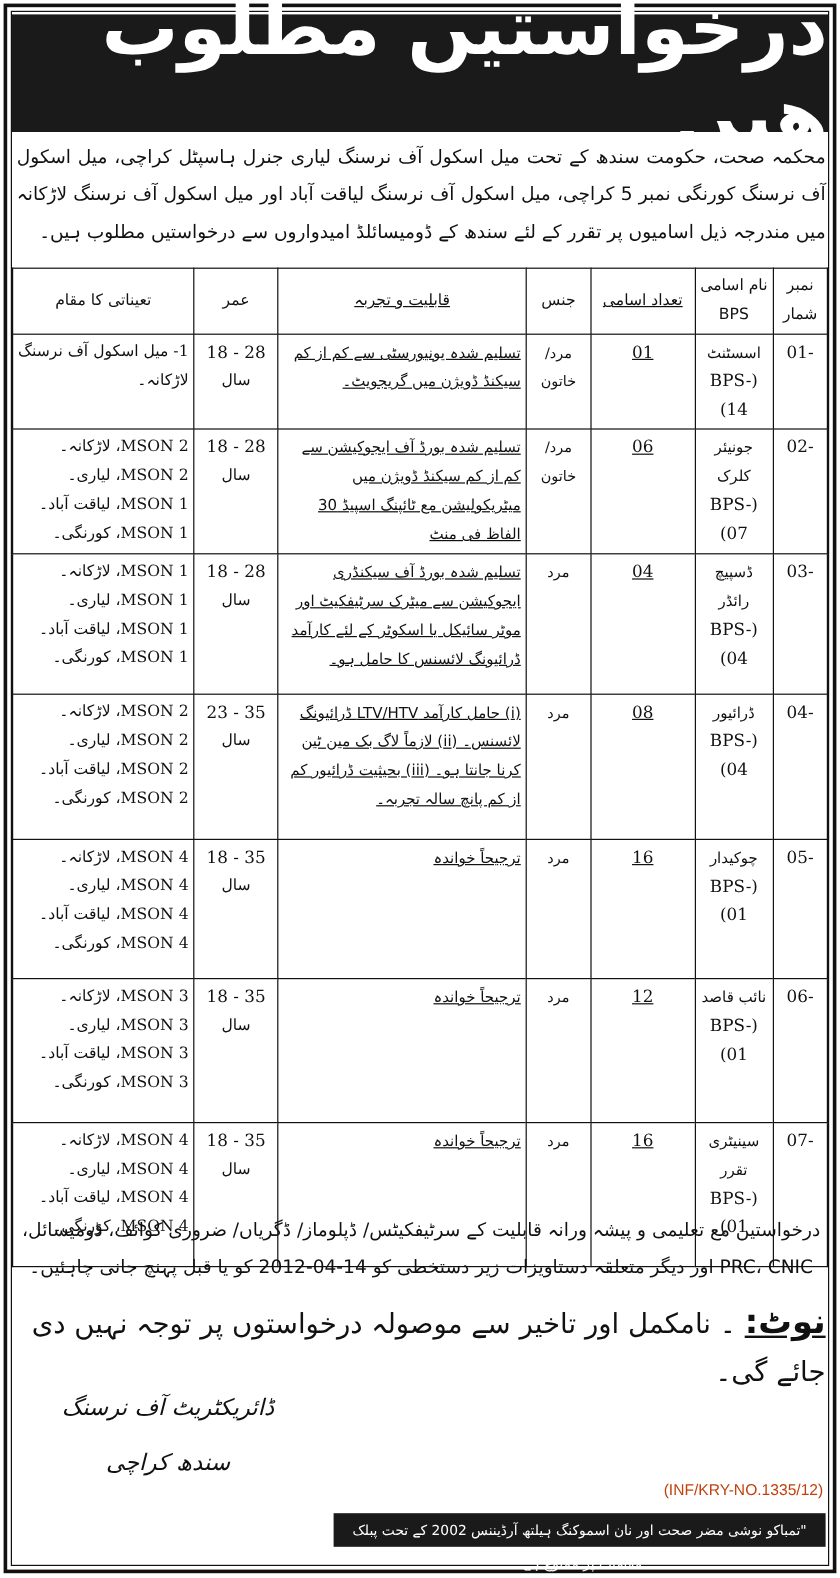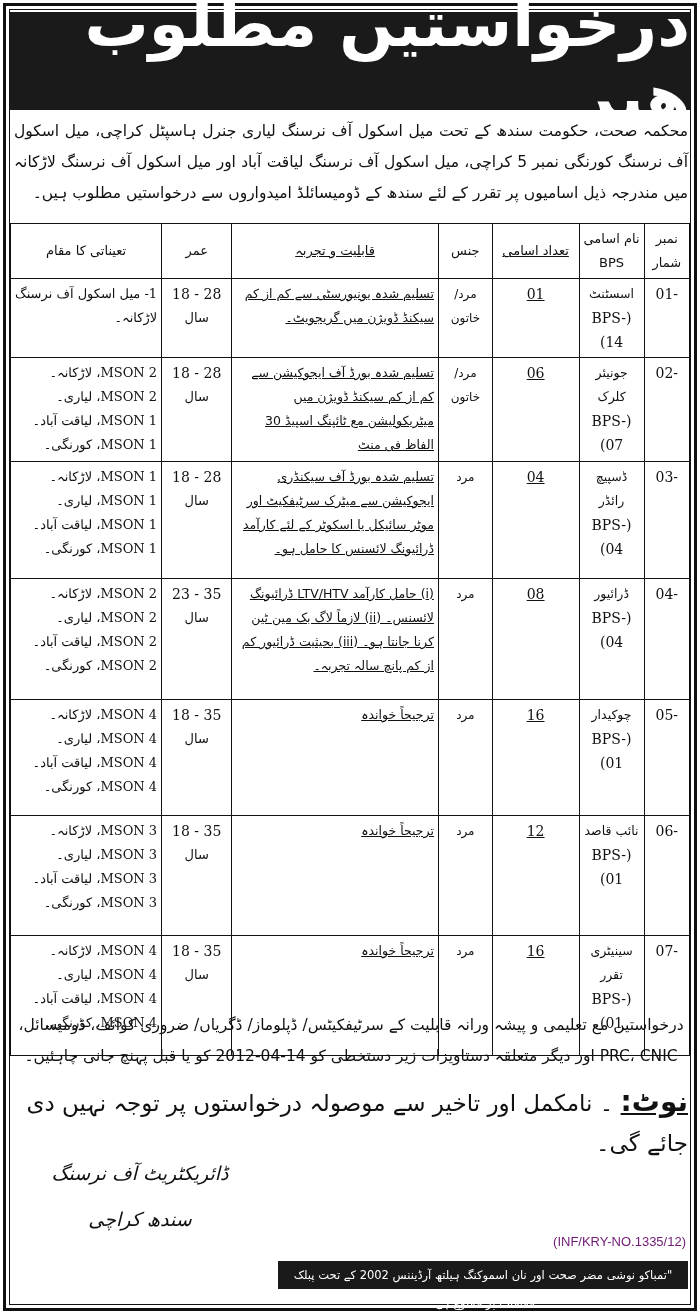--- a/index.html
+++ b/index.html
@@ -29,21 +29,21 @@
   .age-unit { display: block; font-family: "DejaVu Sans", sans-serif; font-size: 13px; }
   .place-line { display: block; white-space: nowrap; }
   .closing { position: absolute; left: 14px; top: 1010px; width: 674px; direction: rtl; text-align: center;
              font-family: "DejaVu Sans", sans-serif; font-size: 15.5px; line-height: 31px; }
   .note { position: absolute; left: 14px; top: 1082px; width: 674px; direction: rtl; text-align: right;
           font-family: "DejaVu Sans", sans-serif; font-size: 23px; line-height: 40px; }
   .note-label { font-weight: bold; font-size: 28px; text-decoration: underline; }
   .signature { position: absolute; left: 40px; top: 1150px; width: 200px; direction: rtl; text-align: center;
                font-family: "DejaVu Serif", serif; font-size: 19px; line-height: 46px; font-style: italic; }
   .sig-mark { font-size: 10px; font-style: normal; margin-left: 8px; }
-  .ref { position: absolute; right: 14px; top: 1234px; font-family: "Liberation Sans", sans-serif; font-size: 13px; color: #701a75; }
+  .ref { position: absolute; right: 14px; top: 1234px; font-family: "Liberation Sans", sans-serif; font-size: 13px; color: #c2410c; }
   .smoking { position: absolute; right: 12px; top: 1261px; width: 410px; height: 28px; background: #1a1a1a; color: #fff;
              direction: rtl; text-align: center; font-family: "DejaVu Sans", sans-serif; font-size: 11.5px; line-height: 28px; }
 </style>
 </head>
 <body>
 
 <div class="frame-outer"></div>
 <div class="frame-inner"></div>
 
 <div class="banner">

